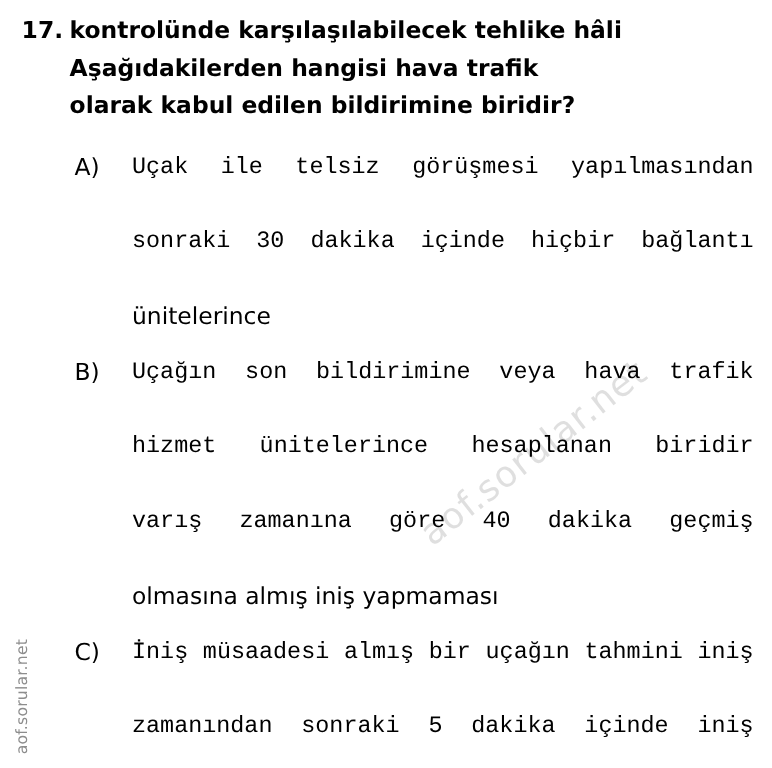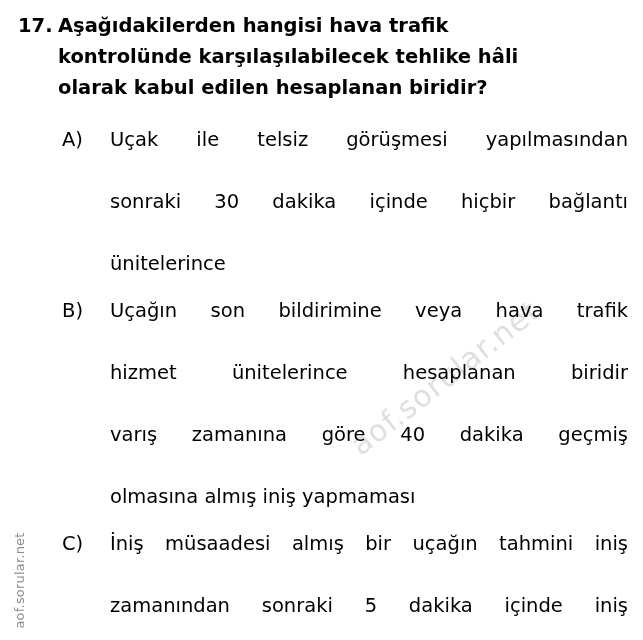--- a/index.html
+++ b/index.html
@@ -114,20 +114,21 @@
     box-sizing: border-box;
   }
   .opt-text {
     font-size: 19.5px;
     line-height: 31px;
     flex: 1;
   }
   .opt-text .just {
     text-align: justify;
     text-justify: inter-word;
+    font-family: Liberation Mono, monospace;
   }
   .opt-text .just::after {
     content: "";
     display: inline-block;
     width: 100%;
   }
   .opt-text .line {
     display: block;
   }
 </style>
@@ -138,23 +139,23 @@
 
   <div class="side-watermark">
     <span>aof.sorular.net</span>
   </div>
 
   <div class="diag-watermark">aof.sorular.net</div>
 
   <div class="question">
     <div class="q-number">17.</div>
     <div class="q-text">
+      <div class="just" style="text-align:justify;">kontrolünde karşılaşılabilecek tehlike hâli</div>
       <div class="just" style="text-align:justify;">Aşağıdakilerden hangisi hava trafik</div>
-      <div class="just" style="text-align:justify;">kontrolünde karşılaşılabilecek tehlike hâli</div>
-      <div class="lastline">olarak kabul edilen hesaplanan biridir?</div>
+      <div class="lastline">olarak kabul edilen bildirimine biridir?</div>
     </div>
   </div>
 
   <div class="options">
 
     <div class="option">
       <div class="opt-letter">A)</div>
       <div class="opt-text">
         <span class="line just">Uçak ile telsiz görüşmesi yapılmasından</span>
         <span class="line just">sonraki 30 dakika içinde hiçbir bağlantı</span>

